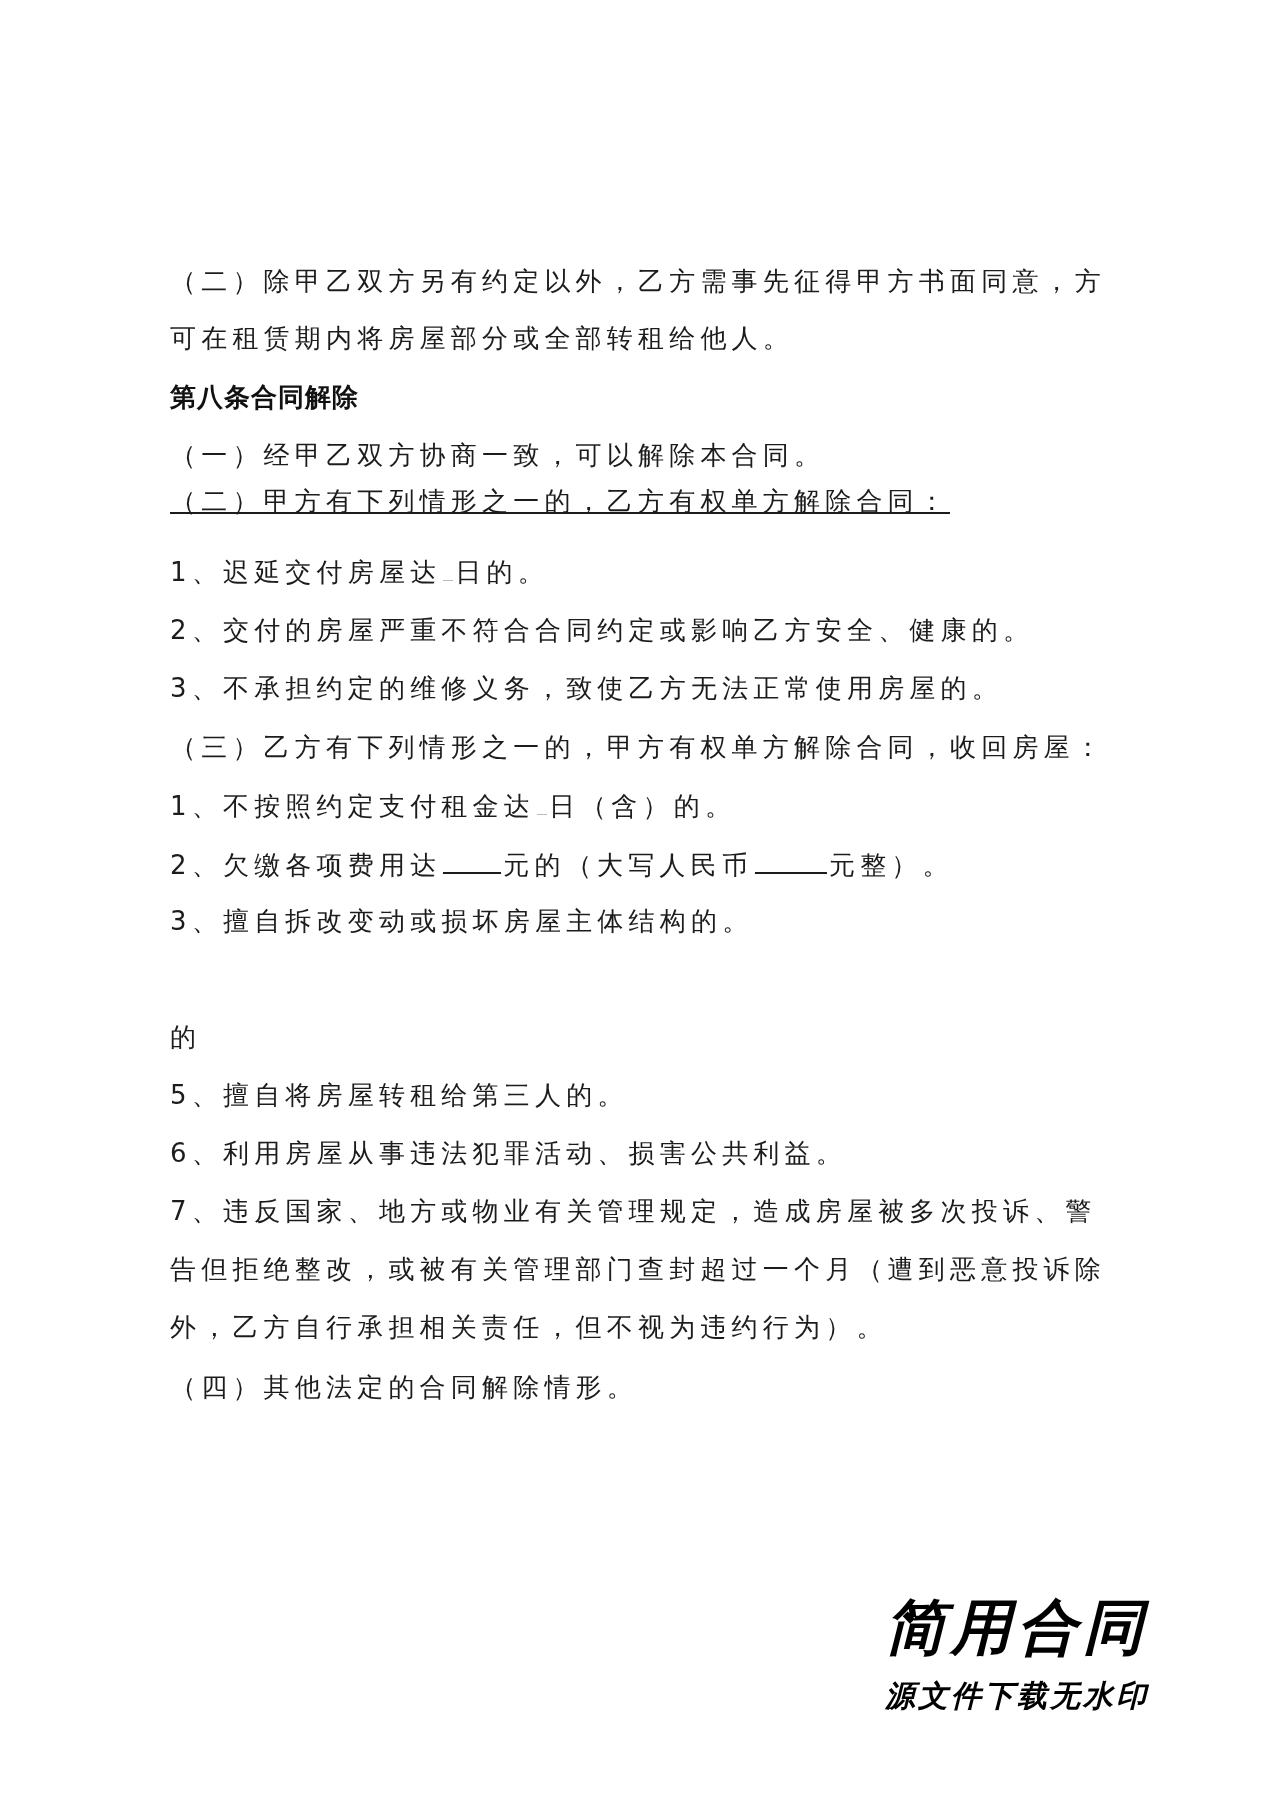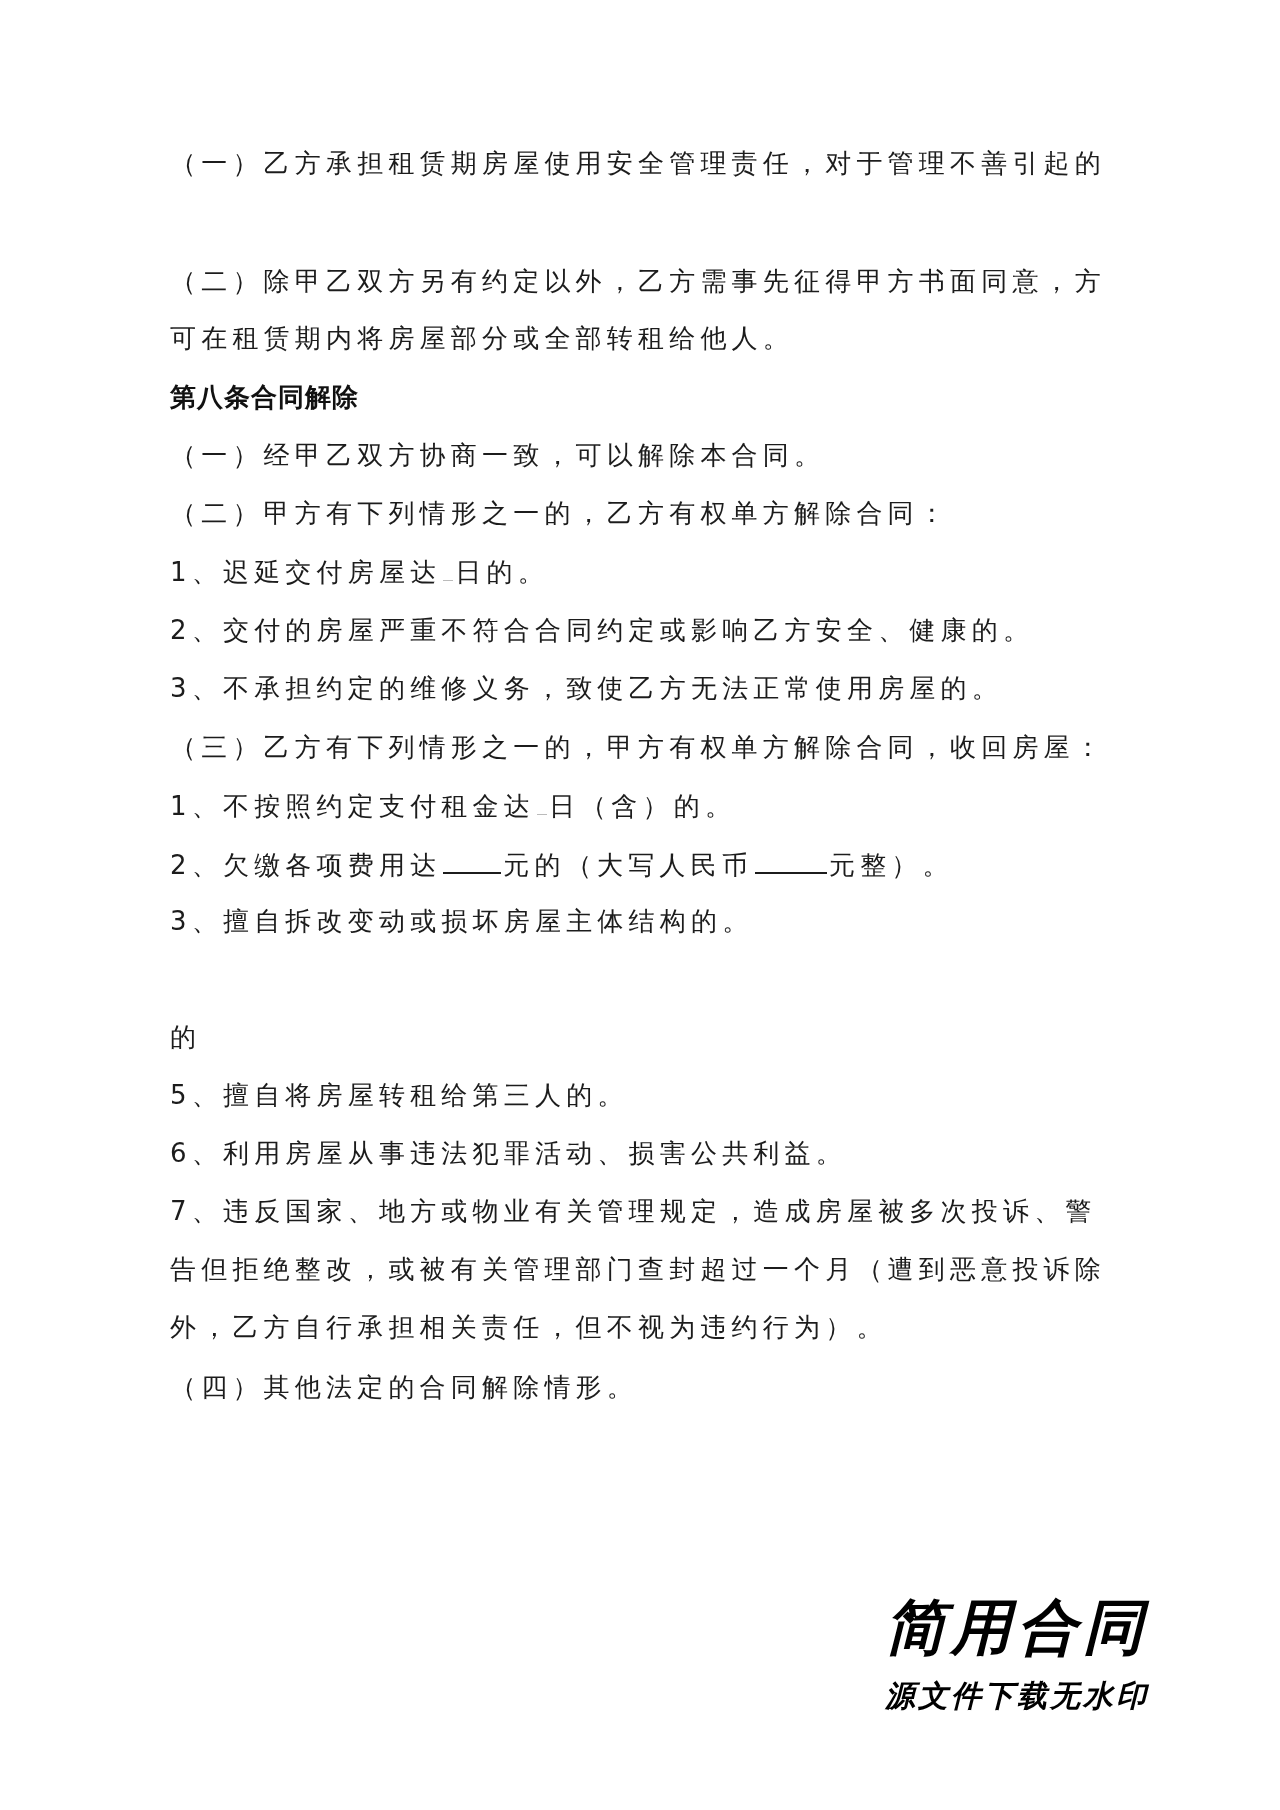--- a/index.html
+++ b/index.html
@@ -73,28 +73,27 @@
       letter-spacing: 3px;
       line-height: 40px;
       margin-top: 14px;
     }
   </style>
 </head>
 <body>
 
 <div class="page">
 
-  <div class="line" style="top:146px;">（一）乙方承担租赁期房屋使用安全管理责任，对于管理不善引起的</div>
   <div class="line" style="top:264px;">（二）除甲乙双方另有约定以外，乙方需事先征得甲方书面同意，方</div>
   <div class="line" style="top:321px;">可在租赁期内将房屋部分或全部转租给他人。</div>
 
   <div class="line heading" style="top:380px;">第八条合同解除</div>
 
   <div class="line" style="top:438px;">（一）经甲乙双方协商一致，可以解除本合同。</div>
-  <div class="line" style="top:496px;">（二）甲方有下列情形之一的，乙方有权单方解除合同：</div>
+  <div class="line" style="top:484px;text-decoration:underline;">（二）甲方有下列情形之一的，乙方有权单方解除合同：</div>
 
   <div class="line" style="top:554px;text-align:center;">
     <span>1、迟延交付房屋达</span><span class="blank short"></span><span>日的。</span>
   </div>
   <div class="line" style="top:613px;">2、交付的房屋严重不符合合同约定或影响乙方安全、健康的。</div>
   <div class="line" style="top:671px;">3、不承担约定的维修义务，致使乙方无法正常使用房屋的。</div>
 
   <div class="line" style="top:730px;">（三）乙方有下列情形之一的，甲方有权单方解除合同，收回房屋：</div>
 
   <div class="line" style="top:788px;">

